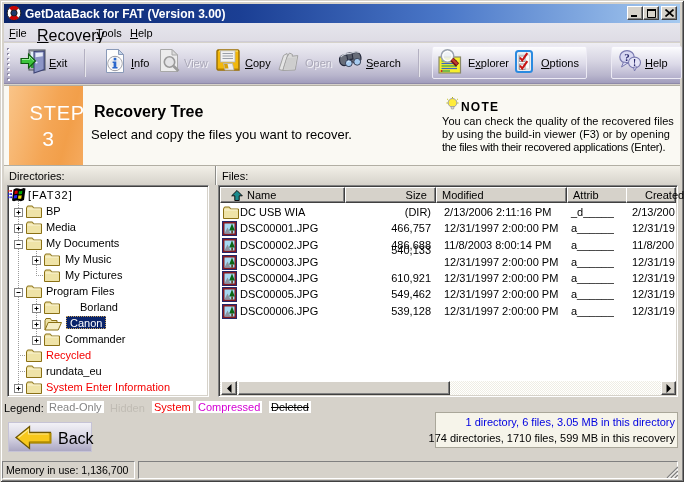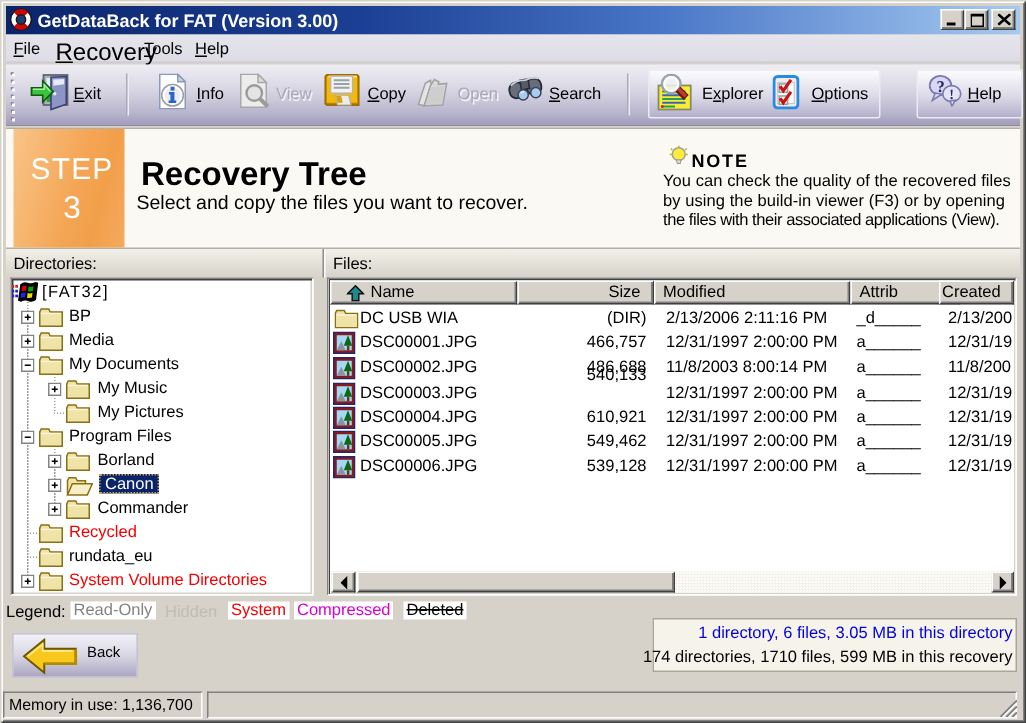--- a/index.html
+++ b/index.html
@@ -157,39 +157,39 @@
 <ellipse cx="8" cy="7" rx="7.2" ry="6.4" fill="#d8d8f2" stroke="#7a7ab0" stroke-width="1.2"></ellipse>
 <path d="M4.5 12 L2.5 17 L9 12.8 Z" fill="#d8d8f2" stroke="#7a7ab0" stroke-width="1"></path>
 <text x="8" y="11" font-size="11" font-weight="bold" fill="#242468" text-anchor="middle" font-family="Liberation Serif">?</text>
 <ellipse cx="15.5" cy="12.5" rx="6" ry="5.4" fill="#e4e4f6" stroke="#7a7ab0" stroke-width="1.1"></ellipse>
 <path d="M14.5 17.2 L15.5 21 L17.8 16.8 Z" fill="#e4e4f6" stroke="#7a7ab0" stroke-width="1"></path>
 <text x="15.5" y="16" font-size="9.5" font-weight="bold" fill="#242468" text-anchor="middle" font-family="Liberation Serif">!</text>
 </svg>
 <div class="a" style="left:645px;top:57px"><span class="u">H</span>elp</div>
 <div class="a" style="left:4px;top:85px;width:676px;height:81px;background:#faf9f3;border-top:1px solid #b2afa4;border-bottom:1px solid #b2afa4"></div>
 <div class="a" style="left:9px;top:86px;width:74px;height:79px;background:linear-gradient(105deg,#f9c488 0%,#f4a554 55%,#f29f4a 75%,#f5aa5e 100%);"></div>
-<div class="a" style="left:11px;top:102px;width:74px;text-align:center;color:#fff;font-size:20px;letter-spacing:0.8px">STEP</div>
+<div class="a" style="left:11px;top:102px;width:74px;text-align:right;color:#fff;font-size:20px;letter-spacing:0.8px">STEP</div>
 <div class="a" style="left:11px;top:127px;width:74px;text-align:center;color:#fff;font-size:21px">3</div>
-<div class="a" style="left:94px;top:103px;font-size:22px;font-weight:bold">Recovery Tree</div>
+<div class="a" style="left:94px;top:103px;font-size:16px;font-weight:bold">Recovery Tree</div>
 <div class="a" style="left:91px;top:127px;font-size:13px">Select and copy the files you want to recover.</div>
 <svg class="a" style="left:446px;top:97px" width="13" height="15" viewBox="0 0 13 15">
 <circle cx="6.5" cy="5.8" r="4.3" fill="#ffec3a" stroke="#a0a0a0" stroke-width="1"></circle>
 <path d="M5 9.5 L8 9.5 L7.6 12 L5.4 12 Z" fill="#d8d8d8" stroke="#909090" stroke-width="0.6"></path>
 <g stroke="#b8b800" stroke-width="1">
       <line x1="6.5" y1="0" x2="6.5" y2="1.2"></line>
       <line x1="1.2" y1="2" x2="2.2" y2="2.9"></line>
       <line x1="11.8" y1="2" x2="10.8" y2="2.9"></line>
       <line x1="0.5" y1="6" x2="1.8" y2="6"></line>
       <line x1="11.2" y1="6" x2="12.5" y2="6"></line>
     </g>
 </svg>
 <div class="a" style="left:461px;top:100px;font-weight:bold;font-size:12px;letter-spacing:1.2px">NOTE</div>
 <div class="a" style="left:442px;top:115px;font-size:11px;letter-spacing:0.05px">You can check the quality of the recovered files</div>
 <div class="a" style="left:442px;top:128px;font-size:11px;letter-spacing:0.05px">by using the build-in viewer (F3) or by opening</div>
-<div class="a" style="left:442px;top:141px;font-size:11px;letter-spacing:-0.28px">the files with their associated applications (View).</div>
+<div class="a" style="left:442px;top:141px;font-size:11px;letter-spacing:-0.28px">the files with their recovered applications (Enter).</div>
 <div class="a" style="left:4px;top:166px;width:676px;height:19px;background:linear-gradient(to bottom,#f2f0e8,#d6d2ca)"></div>
 <div class="a" style="left:215px;top:166px;width:1px;height:19px;background:#8c8c88"></div>
 <div class="a" style="left:216px;top:166px;width:1px;height:19px;background:#fdfdfb"></div>
 <div class="a" style="left:9px;top:170px;font-size:11px">Directories:</div>
 <div class="a" style="left:222px;top:170px;font-size:11px">Files:</div>
 <div class="a sunken" style="left:7px;top:185px;width:202px;height:212px"></div>
 <div class="a" style="left:18px;top:201px;width:1px;height:186px;background:repeating-linear-gradient(to bottom,#9a9a9a 0 1px,transparent 1px 2px)"></div>
 <div class="a" style="left:36px;top:251px;width:1px;height:24px;background:repeating-linear-gradient(to bottom,#9a9a9a 0 1px,transparent 1px 2px)"></div>
 <div class="a" style="left:36px;top:291px;width:1px;height:48px;background:repeating-linear-gradient(to bottom,#9a9a9a 0 1px,transparent 1px 2px)"></div>
 <div class="a" style="left:36px;top:275px;width:8px;height:1px;background:repeating-linear-gradient(to right,#9a9a9a 0 1px,transparent 1px 2px)"></div>
@@ -268,21 +268,21 @@
 <div class="a" style="left:46px;top:285px">Program Files</div>
 <div class="a" style="left:32px;top:303px"><svg width="9" height="9" viewBox="0 0 9 9">
       <rect x="0.5" y="0.5" width="8" height="8" fill="#fff" stroke="#848484"></rect>
       <line x1="2.5" y1="4.5" x2="6.5" y2="4.5" stroke="#000"></line>
       <line x1="4.5" y1="2.5" x2="4.5" y2="6.5" stroke="#000"></line>
     </svg></div>
 <div class="a" style="left:44px;top:301px"><svg width="16" height="13" viewBox="0 0 16 13">
       <path d="M0.5 12.5 L0.5 3 L1.5 1 L6.5 1 L7.5 3 L15.5 3 L15.5 12.5 Z" fill="#efe3a7" stroke="#8a7014" stroke-width="1"></path>
       <path d="M1.5 4 L14.5 4" stroke="#fcf6d8" stroke-width="1"></path>
     </svg></div>
-<div class="a" style="left:65px;top:301px">Borland</div>
+<div class="a" style="left:80px;top:301px">Borland</div>
 <div class="a" style="left:32px;top:319px"><svg width="9" height="9" viewBox="0 0 9 9">
       <rect x="0.5" y="0.5" width="8" height="8" fill="#fff" stroke="#848484"></rect>
       <line x1="2.5" y1="4.5" x2="6.5" y2="4.5" stroke="#000"></line>
       <line x1="4.5" y1="2.5" x2="4.5" y2="6.5" stroke="#000"></line>
     </svg></div>
 <div class="a" style="left:44px;top:317px"><svg width="18" height="14" viewBox="0 0 18 14">
       <path d="M1 13 L1 3.5 L2 1.5 L6.5 1.5 L7.5 3.5 L13 3.5 L13 5.5" fill="#efe3a7" stroke="#8a7014" stroke-width="1"></path>
       <path d="M1 13 L4.2 5.5 L17.5 5.5 L14.2 13 Z" fill="#f6eec6" stroke="#8a7014" stroke-width="1"></path>
     </svg></div>
 <div class="a" style="left:66px;top:316px;background:#0a246a;color:#fff;padding:0 3px;height:13px;line-height:13px;border:1px dotted #caa25a">Canon</div>
@@ -308,39 +308,39 @@
 <div class="a" style="left:46px;top:365px">rundata_eu</div>
 <div class="a" style="left:14px;top:383px"><svg width="9" height="9" viewBox="0 0 9 9">
       <rect x="0.5" y="0.5" width="8" height="8" fill="#fff" stroke="#848484"></rect>
       <line x1="2.5" y1="4.5" x2="6.5" y2="4.5" stroke="#000"></line>
       <line x1="4.5" y1="2.5" x2="4.5" y2="6.5" stroke="#000"></line>
     </svg></div>
 <div class="a" style="left:26px;top:381px"><svg width="16" height="13" viewBox="0 0 16 13">
       <path d="M0.5 12.5 L0.5 3 L1.5 1 L6.5 1 L7.5 3 L15.5 3 L15.5 12.5 Z" fill="#efe3a7" stroke="#8a7014" stroke-width="1"></path>
       <path d="M1.5 4 L14.5 4" stroke="#fcf6d8" stroke-width="1"></path>
     </svg></div>
-<div class="a red" style="left:46px;top:381px">System Volume Directories</div>
+<div class="a red" style="left:46px;top:381px">System Enter Information</div>
 <div class="a sunken" style="left:218px;top:185px;width:460px;height:212px"></div>
 <div class="hcell" style="left:220px;top:187px;width:125px;">
     <svg width="12" height="11" viewBox="0 0 12 11" style="margin-left:10px">
       <path d="M6 0.5 L11.3 5.8 L8.2 5.8 L8.2 10.5 L3.8 10.5 L3.8 5.8 L0.7 5.8 Z" fill="#1a8a8c" stroke="#101010" stroke-width="1"></path>
     </svg>
     <span style="margin-left:4px">Name</span>
   </div>
 <div class="hcell" style="left:345px;top:187px;width:91px;justify-content:flex-end;">
     <span style="margin-right:8px">Size</span>
   </div>
 <div class="hcell" style="left:436px;top:187px;width:131px;">
     <span style="margin-left:5px">Modified</span>
   </div>
 <div class="hcell" style="left:567px;top:187px;width:73px;">
     <span style="margin-left:5px">Attrib</span>
   </div>
 <div class="hcell" style="left:626px;top:187px;width:50px;">
-    <span style="margin-left:1px">Created</span>
+    <span style="margin-left:18px">Created</span>
   </div>
 <div class="a" style="left:223px;top:206px"><svg width="16" height="13" viewBox="0 0 16 13">
       <path d="M0.5 12.5 L0.5 3 L1.5 1 L6.5 1 L7.5 3 L15.5 3 L15.5 12.5 Z" fill="#efe3a7" stroke="#8a7014" stroke-width="1"></path>
       <path d="M1.5 4 L14.5 4" stroke="#fcf6d8" stroke-width="1"></path>
     </svg></div>
 <div class="a" style="left:240px;top:206px">DC USB WIA</div>
 <div class="a" style="left:345px;top:206px;width:86px;text-align:right">(DIR)</div>
 <div class="a" style="left:444px;top:206px">2/13/2006 2:11:16 PM</div>
 <div class="a" style="left:571px;top:206px">_d_____</div>
 <div class="a" style="left:632px;top:206px">2/13/200</div>
@@ -433,21 +433,21 @@
 <div class="a" style="left:110px;top:402px;color:#c0bcb4">Hidden</div>
 <div class="a wbox" style="left:152px;top:401px;color:#f40000">System</div>
 <div class="a wbox" style="left:196px;top:401px;color:#d400d4">Compressed</div>
 <div class="a wbox" style="left:269px;top:401px;text-decoration:line-through">Deleted</div>
 <div class="a" style="left:8px;top:422px;width:84px;height:30px;background:linear-gradient(to bottom,#f2f1f6 0%,#d8d6e4 50%,#aba7c3 100%);border:1px solid #c6c3d6"></div>
 <svg class="a" style="left:14px;top:425px" width="39" height="25" viewBox="0 0 39 25">
 <path d="M2 12.5 L15.5 1.5 L15.5 7.5 L36.5 7.5 L36.5 17.5 L15.5 17.5 L15.5 23.5 Z" fill="#f8c81c" stroke="#6e5600" stroke-width="1.3"></path>
 <path d="M15.5 17.5 L36.5 17.5 L36.5 8" fill="none" stroke="#b08c00" stroke-width="1.8"></path>
 <path d="M4.5 12.5 L14.5 4.5 L14.5 9 L34.5 9" fill="none" stroke="#fde88e" stroke-width="1.2"></path>
 </svg>
-<div class="a" style="left:58px;top:430px;font-size:10px">Back</div>
+<div class="a" style="left:58px;top:430px;font-size:16px">Back</div>
 <div class="a" style="left:435px;top:412px;width:243px;height:36px;background:#f6f4ea;border:1px solid #aaa79a"></div>
 <div class="a" style="right:9px;top:416px;color:#0000e0;white-space:nowrap">1 directory, 6 files, 3.05 MB in this directory</div>
 <div class="a" style="right:9px;top:432px;color:#000;white-space:nowrap">174 directories, 1710 files, 599 MB in this recovery</div>
 <div class="a spanel" style="left:2px;top:461px;width:133px;height:18px;padding-left:3px;white-space:nowrap;font-size:10.6px;overflow:hidden">Memory in use: 1,136,700</div>
 <div class="a spanel" style="left:138px;top:461px;width:540px;height:18px"></div>
 <svg class="a" style="left:666px;top:466px" width="12" height="12" viewBox="0 0 12 12">
 <g stroke="#808080" stroke-width="1.3">
       <line x1="12" y1="1" x2="1" y2="12"></line>
       <line x1="12" y1="5" x2="5" y2="12"></line>
       <line x1="12" y1="9" x2="9" y2="12"></line>

